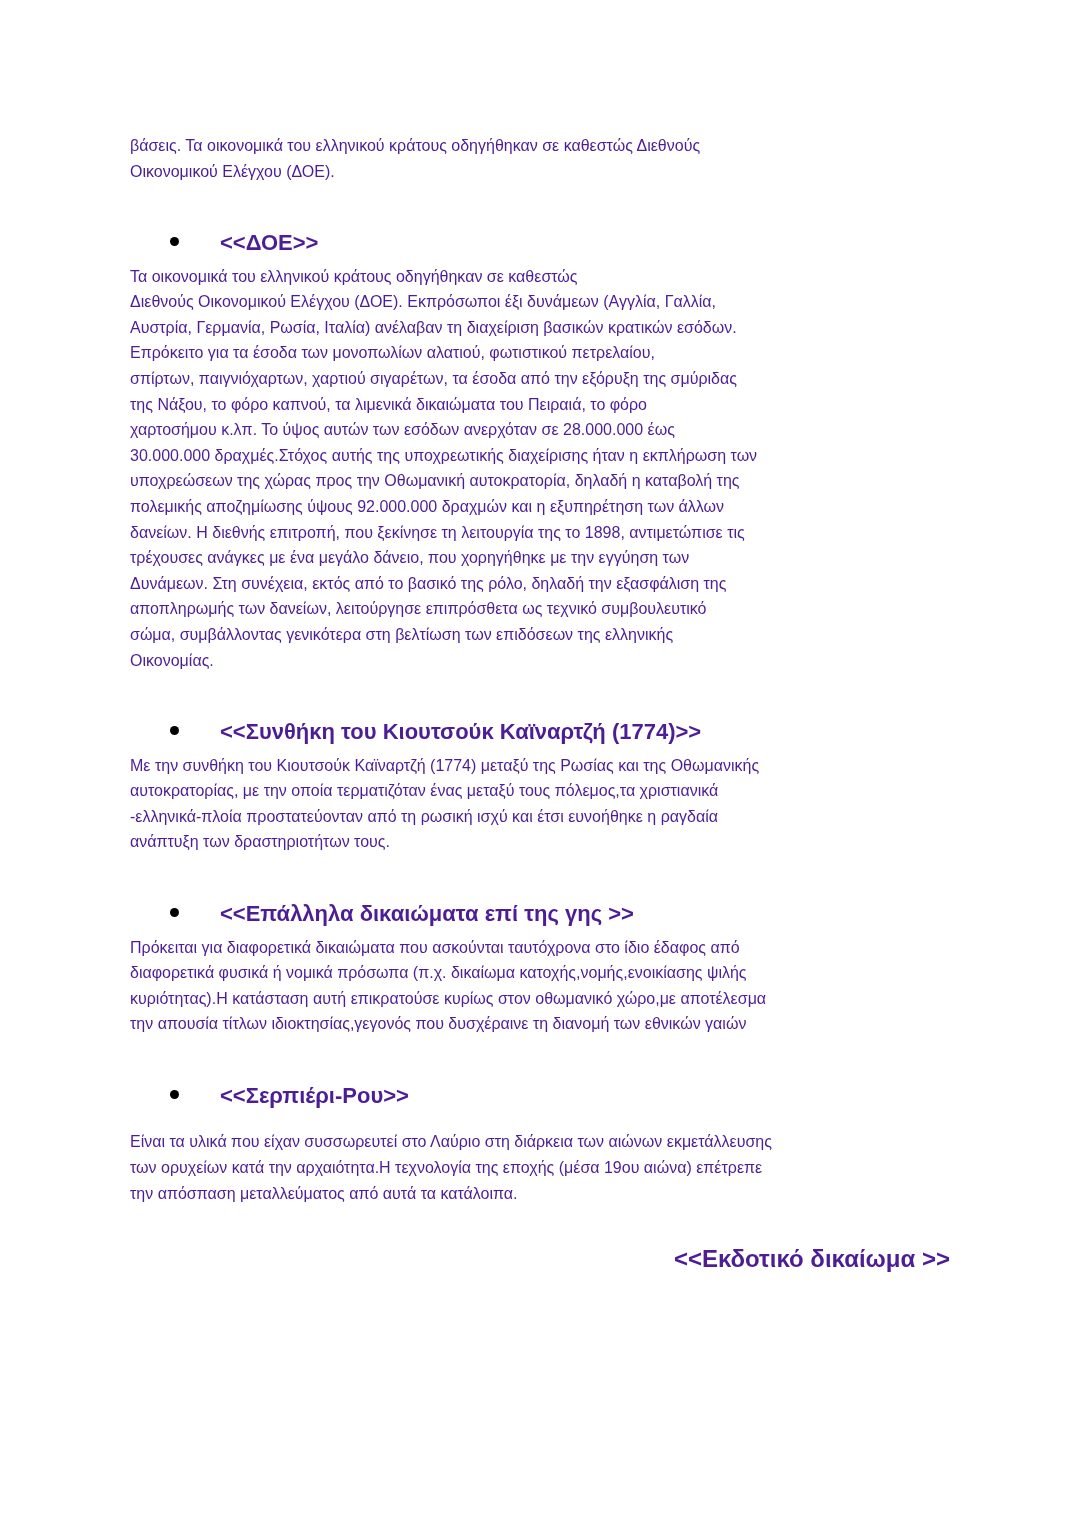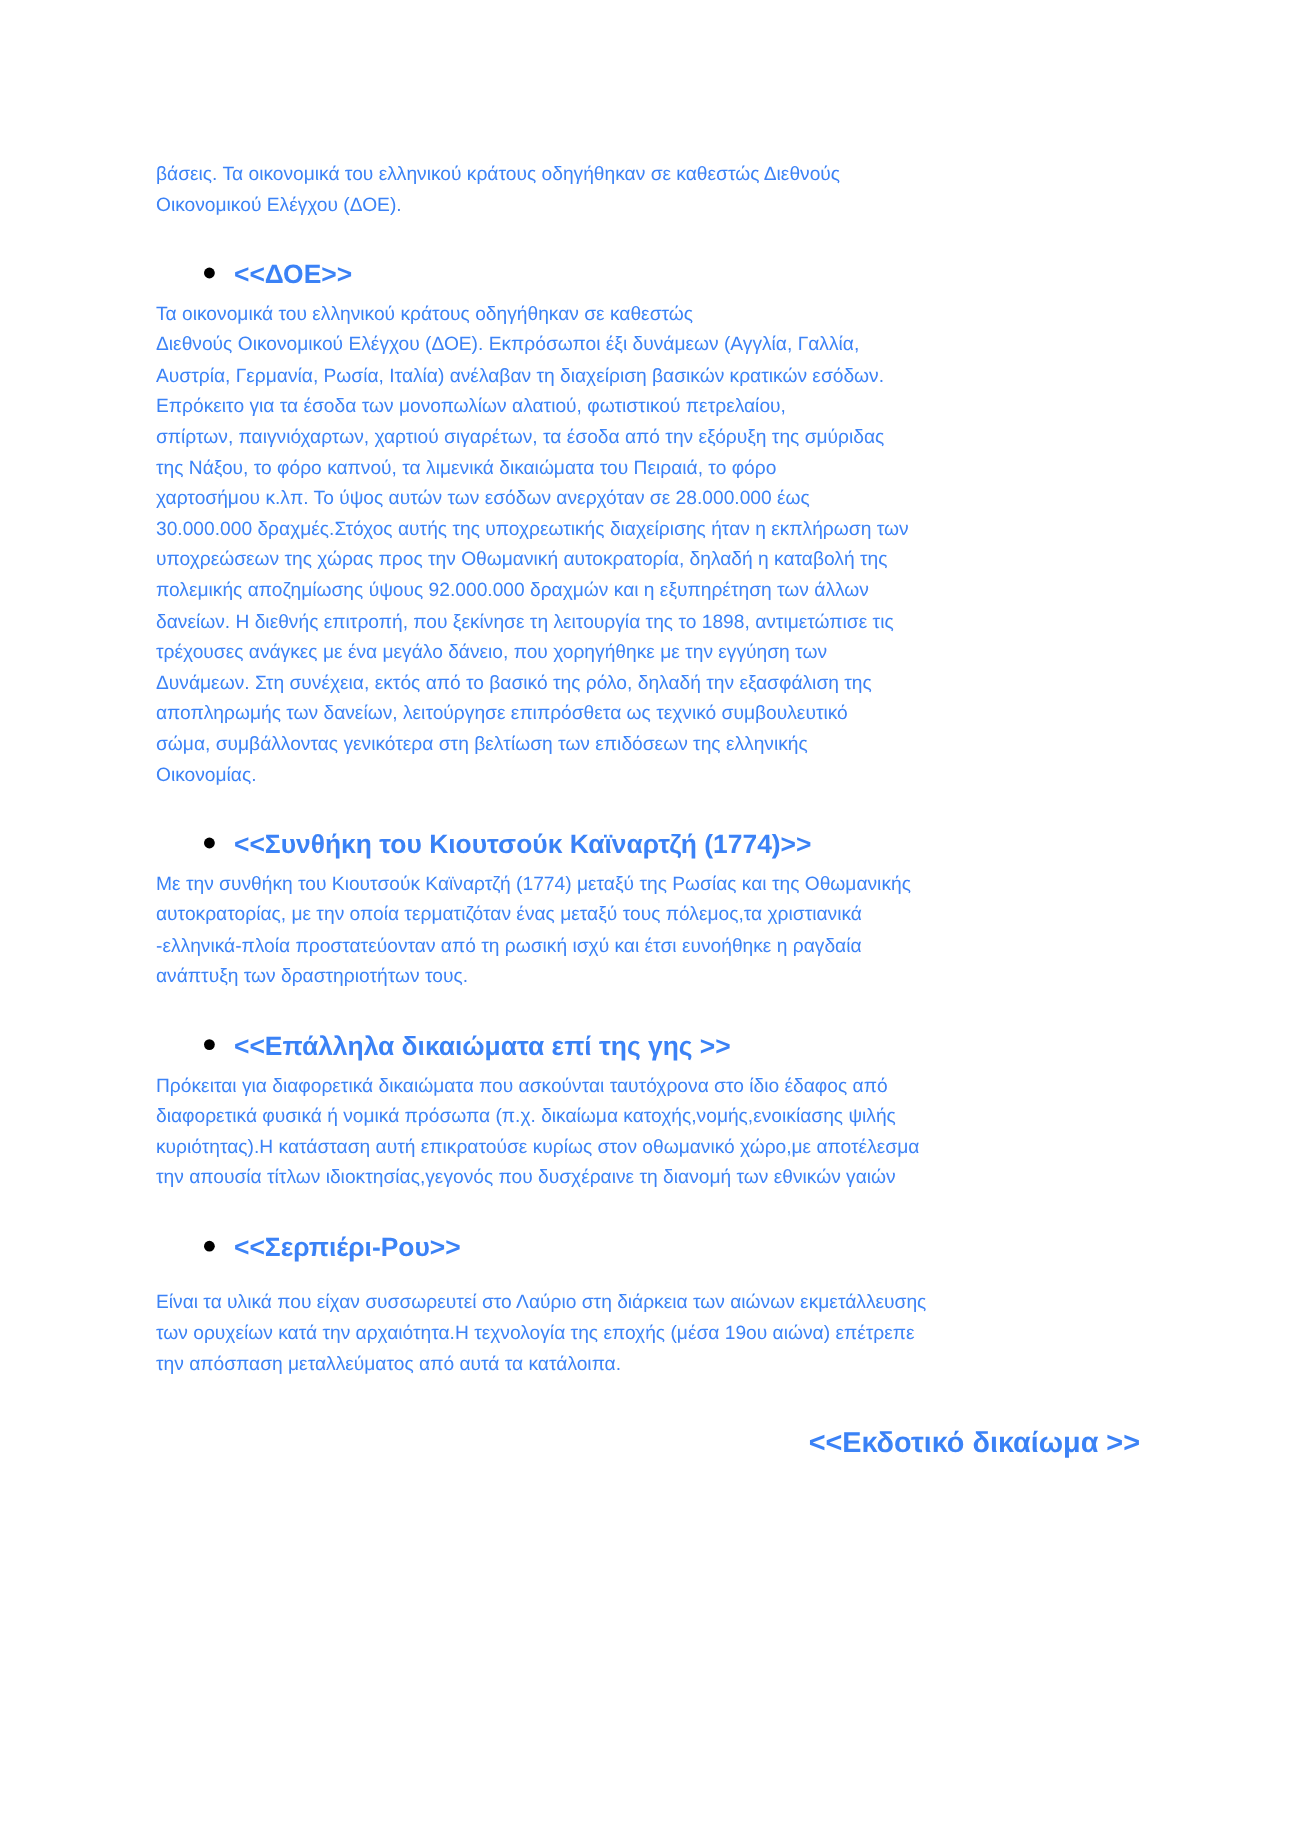--- a/index.html
+++ b/index.html
@@ -8,35 +8,36 @@
     background: #ffffff;
   }
   .page {
     position: relative;
     width: 1080px;
     min-height: 1525px;
     background: #ffffff;
     box-sizing: border-box;
     padding: 133px 130px 60px 130px;
     font-family: "Liberation Sans", sans-serif;
-    color: #3b82f6;
+    color: #4c1d95;
   }
   .body-text {
     font-size: 16px;
     line-height: 1.6;
     margin: 0;
     white-space: pre-line;
   }
   .section {
     margin: 0;
   }
   .heading-row {
     display: flex;
     align-items: baseline;
-    margin: 31px 0 7px 40px;
+    margin: 45px 0 7px 40px;
+    gap: 25px;
   }
   .bullet {
     width: 9px;
     height: 9px;
     border-radius: 50%;
     background: #000000;
     flex: 0 0 auto;
     margin-right: 16px;
     position: relative;
     top: -4px;

